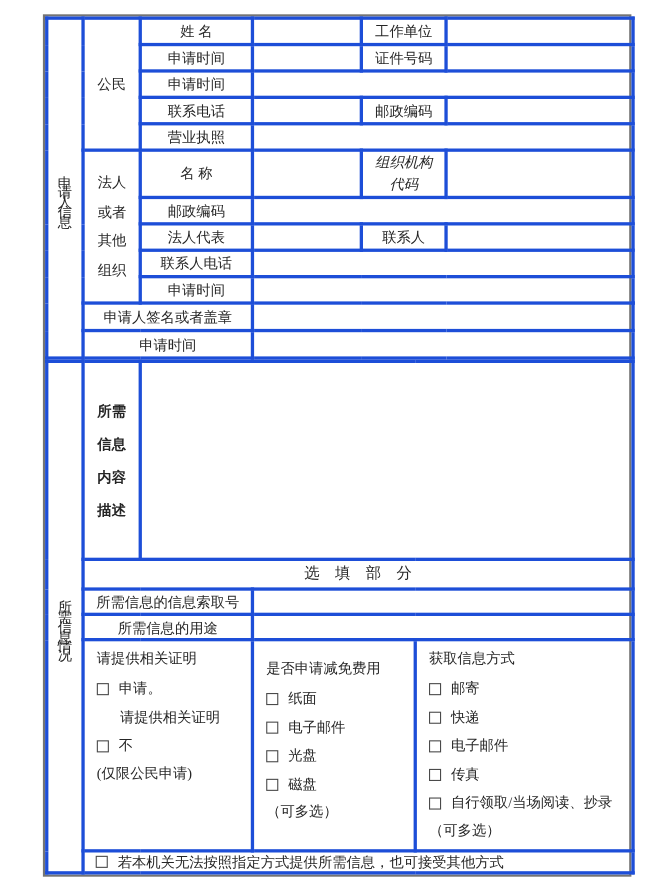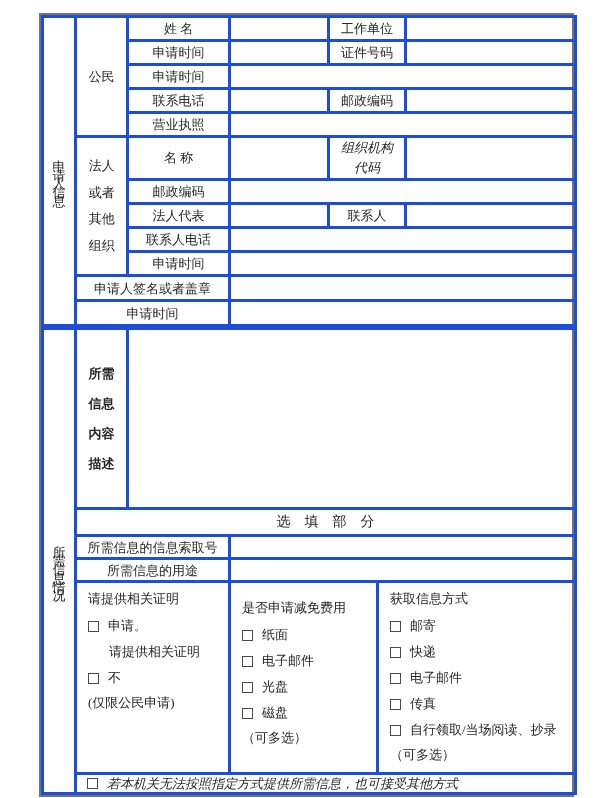--- a/index.html
+++ b/index.html
@@ -37,21 +37,21 @@
   .cb-header { line-height:20px; margin-bottom:7px; }
   .cb-header.pushed { padding-top:9px; }
   .cb-row { display:flex; align-items:center; line-height:20px; margin-bottom:6px; }
   .cb-note { line-height:20px; margin-bottom:6px; padding-left:21px; }
   .cb-foot { margin-top:auto; line-height:18px; }
   .box {
     display:inline-block; width:11px; height:11px; flex:0 0 11px;
     border:1px solid #4a4a4a; margin-right:9px; background:#fff;
   }
   td.fallback { text-align:left; padding-left:10px; }
-  td.fallback .frow { display:flex; align-items:center; line-height:16px;font-style:italic; }
+  td.fallback .frow { display:flex; align-items:center; line-height:16px; }
 </style>
 </head>
 <body>
 
 <div class="form-frame">
 
   <table>
     <colgroup>
       <col style="width:33px">
         <col style="width:52px">

